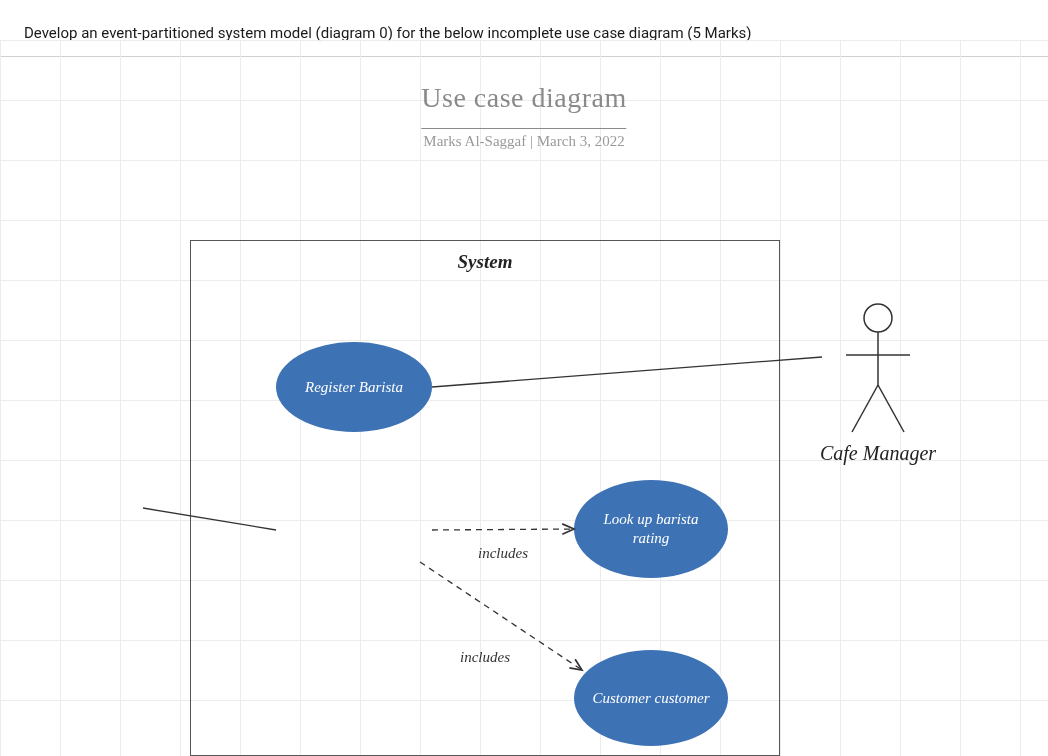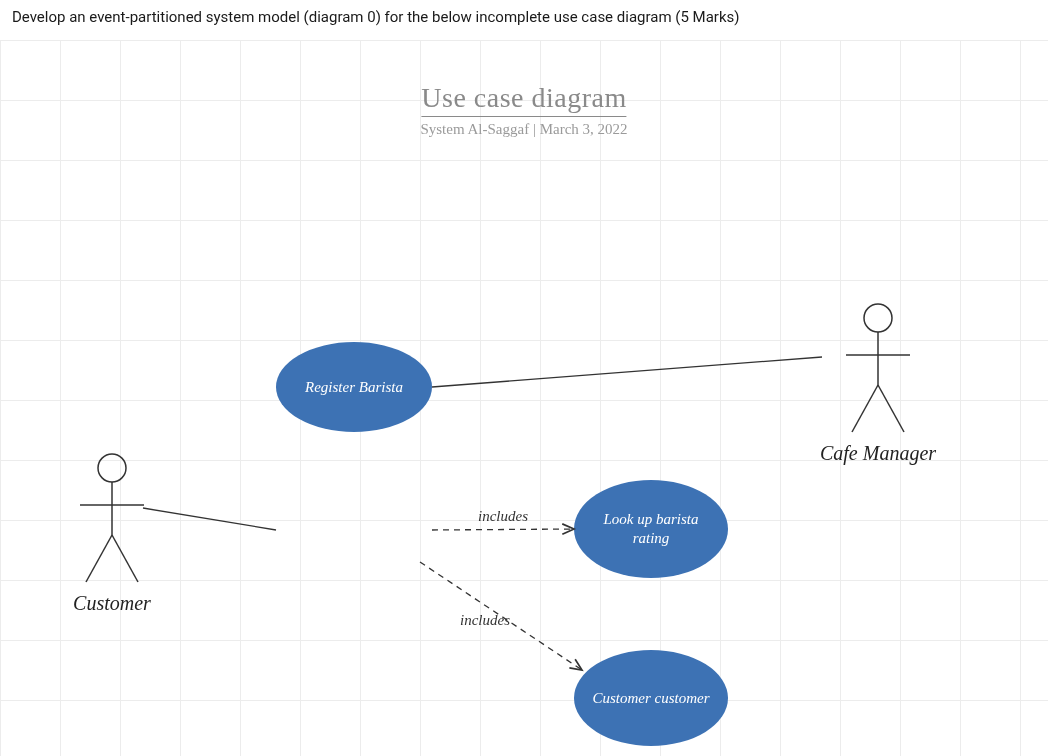--- a/index.html
+++ b/index.html
@@ -4,24 +4,25 @@
   <style>
     * { margin: 0; padding: 0; box-sizing: border-box; }
     body {
       font-family: -apple-system, BlinkMacSystemFont, "Segoe UI", Roboto, Arial, sans-serif;
       width: 1048px;
       height: 756px;
       position: relative;
       background: #fff;
     }
     .header {
-      padding: 8px 12px 14px 12px;
+      padding: 8px 12px 14px 24px;
       border-bottom: 1px solid #d0d0d0;
       font-size: 15px;
       color: #1a1a1a;
+      margin-top: 16px;
     }
     .canvas {
       position: absolute;
       top: 40px;
       left: 0;
       right: 0;
       bottom: 0;
       background-image:
         linear-gradient(#ececec 1px, transparent 1px),
         linear-gradient(90deg, #ececec 1px, transparent 1px);
@@ -34,21 +35,21 @@
       top: 42px;
       transform: translateX(-50%);
       text-align: center;
     }
     .title-main {
       font-family: "Times New Roman", Times, serif;
       font-size: 28px;
       color: #8a8a8a;
       letter-spacing: 0.5px;
       border-bottom: 1px solid #8a8a8a;
-      padding-bottom: 2px;
+      padding-bottom: 14px;
       display: inline-block;
     }
     .title-sub {
       font-family: "Times New Roman", Times, serif;
       font-size: 15px;
       color: #9a9a9a;
       margin-top: 4px;
     }
 
     .system-box {
@@ -99,55 +100,49 @@
       padding: 0 18px;
       line-height: 1.25;
     }
 
     .edge-label {
       position: absolute;
       font-family: "Times New Roman", Times, serif;
       font-style: italic;
       font-size: 15px;
       color: #333;
+      margin-top: 37px;
     }
 
     svg.overlay {
       position: absolute;
       left: 0; top: 0;
       pointer-events: none;
     }
   </style>
 </head>
 <body>
 
 <div class="header">Develop an event-partitioned system model (diagram 0) for the below incomplete use case diagram (5 Marks)</div>
 
 <div class="canvas">
 
   <div class="title-block">
     <div class="title-main">Use case diagram</div>
     <div class="title-sub">
-      <span>System Al-Saggaf</span>
+      <span>Marks Al-Saggaf</span>
       <span> | </span>
       <span>March 3, 2022</span>
     </div>
   </div>
 
+  <div class="system-box">
+    <div class="system-label">System</div>
+  </div>
 
-  <div class="actor" style="left:62px; top:410px; width:100px;">
-    <svg width="80" height="140" viewBox="0 0 80 140">
-      <circle cx="40" cy="18" r="14" fill="none" stroke="#333" stroke-width="1.5"></circle>
-      <line x1="40" y1="32" x2="40" y2="85" stroke="#333" stroke-width="1.5"></line>
-      <line x1="8" y1="55" x2="72" y2="55" stroke="#333" stroke-width="1.5"></line>
-      <line x1="40" y1="85" x2="14" y2="132" stroke="#333" stroke-width="1.5"></line>
-      <line x1="40" y1="85" x2="66" y2="132" stroke="#333" stroke-width="1.5"></line>
-    </svg>
-    <div class="actor-label">Customer</div>
-  </div>
 
   <div class="actor" style="left:818px; top:260px; width:120px;">
     <svg width="80" height="140" viewBox="0 0 80 140">
       <circle cx="40" cy="18" r="14" fill="none" stroke="#333" stroke-width="1.5"></circle>
       <line x1="40" y1="32" x2="40" y2="85" stroke="#333" stroke-width="1.5"></line>
       <line x1="8" y1="55" x2="72" y2="55" stroke="#333" stroke-width="1.5"></line>
       <line x1="40" y1="85" x2="14" y2="132" stroke="#333" stroke-width="1.5"></line>
       <line x1="40" y1="85" x2="66" y2="132" stroke="#333" stroke-width="1.5"></line>
     </svg>
     <div class="actor-label">Cafe Manager</div>

